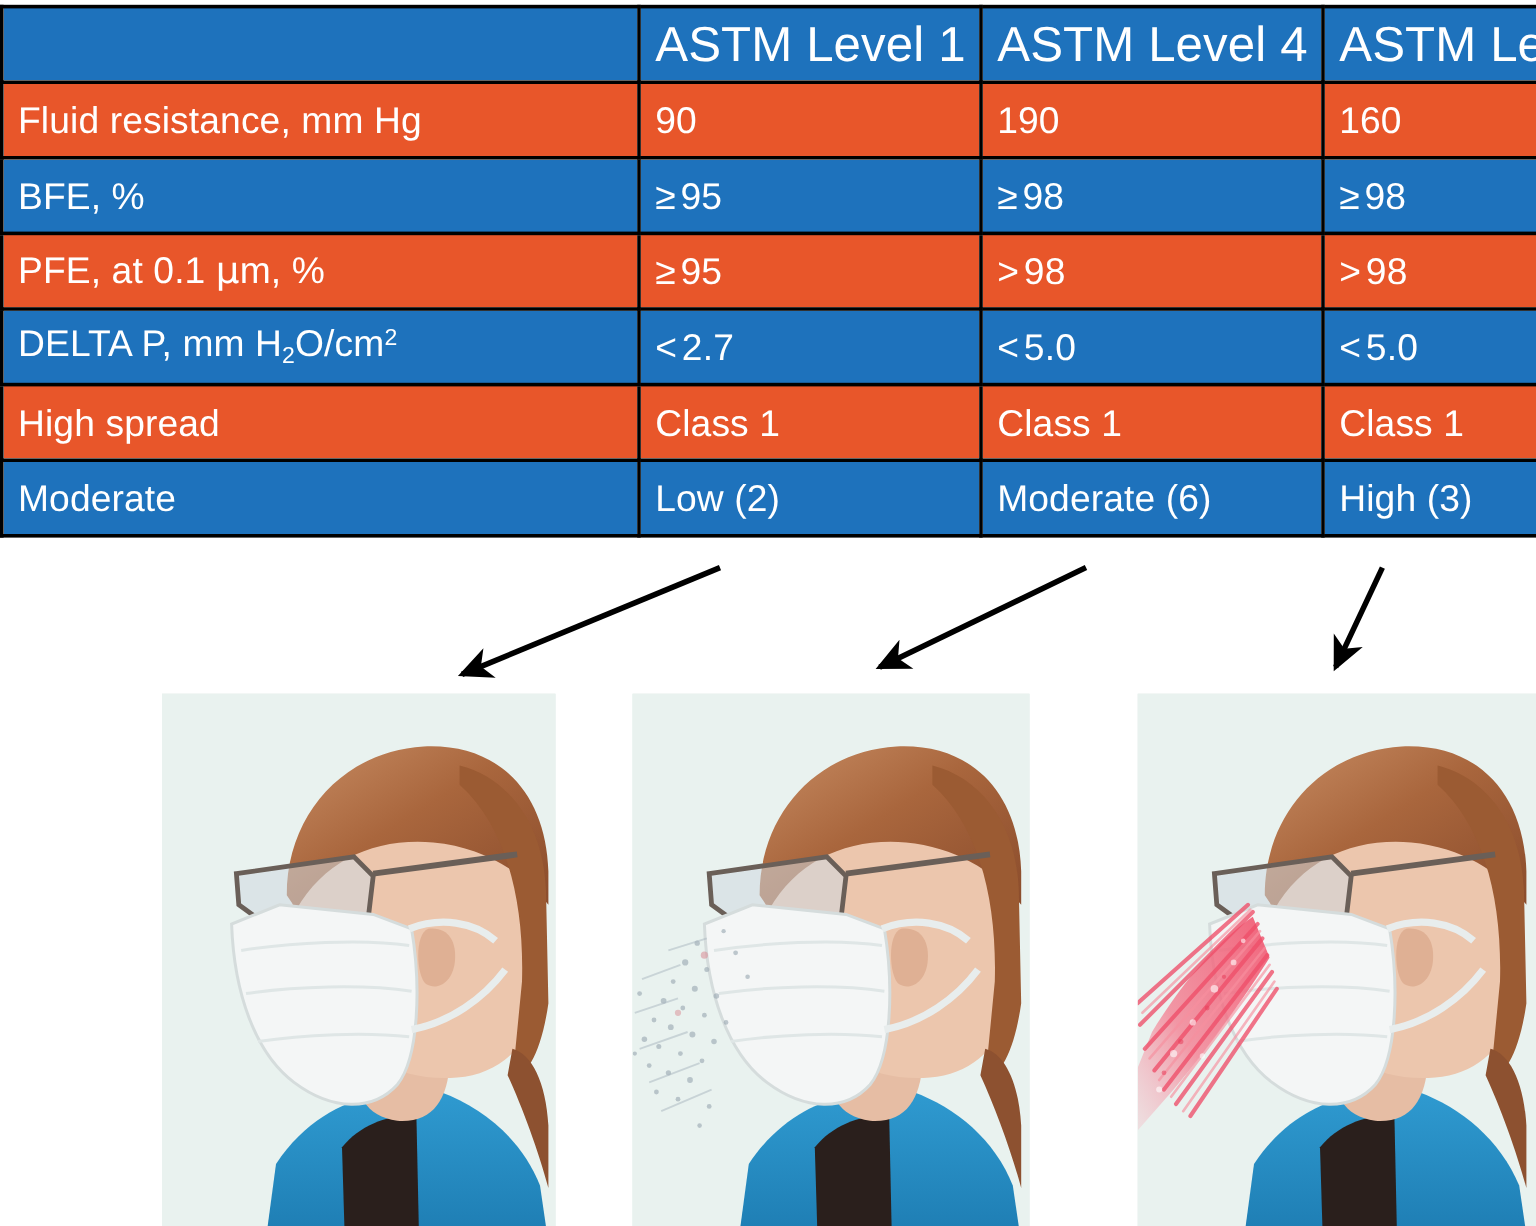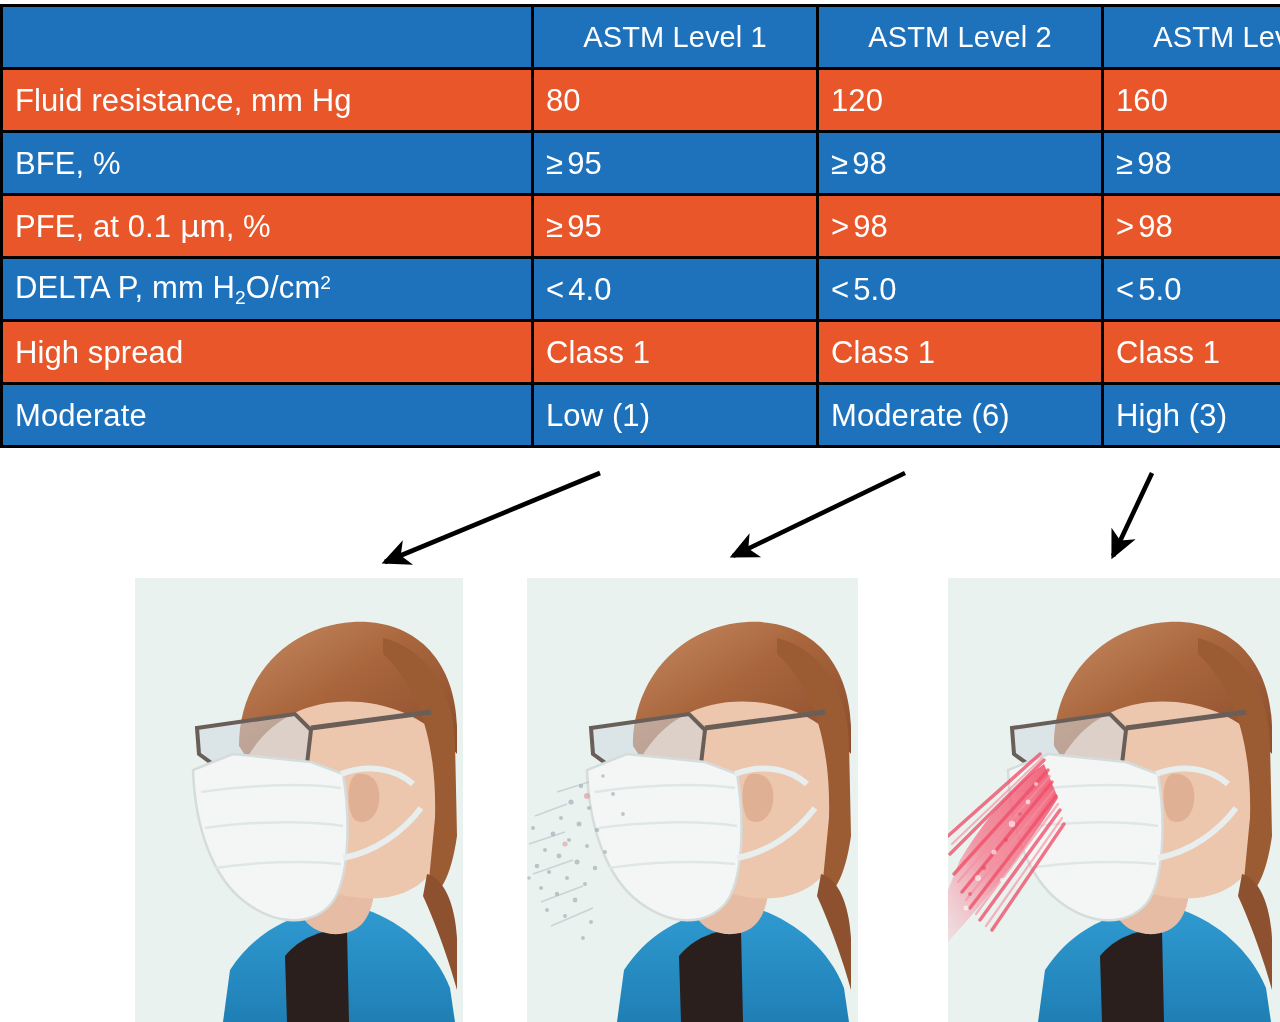--- a/index.html
+++ b/index.html
@@ -10,21 +10,21 @@
   #spec-table{position:absolute;left:0;top:4px;width:1280px;border-collapse:collapse;
               table-layout:fixed;}
   #spec-table td,#spec-table th{border:3px solid #000;padding:0 12px;height:60px;
               color:#ffffff;text-align:left;font-weight:400;font-size:31px;
               line-height:1.0;letter-spacing:.1px;vertical-align:middle;
               white-space:nowrap;overflow:hidden;}
   .c-blue{background:#1e72bc;}
   .c-orange{background:#e8562a;}
   .col-label{width:504px;}
   .col-v{width:258px;}
-  #spec-table th{font-size:29px;font-weight:400;text-align:center;}
+  #spec-table th{font-size:41px;font-weight:400;text-align:center;}
   sub{font-size:.62em;vertical-align:-.30em;}
   sup{font-size:.62em;vertical-align:.48em;}
   .mu{font-family:"DejaVu Sans",sans-serif;}
   .cmp{display:inline-block;margin-right:4px;}
 
   
   #arrow-layer{position:absolute;left:0;top:0;width:1280px;height:1022px;
                pointer-events:none;}
 
   
@@ -36,64 +36,64 @@
   .photo svg{display:block;width:100%;height:100%;}
 </style>
 </head>
 <body>
 
 <table id="spec-table">
   <thead>
     <tr>
       <th class="c-blue col-label"></th>
       <th class="c-blue col-v">ASTM Level 1</th>
-      <th class="c-blue col-v">ASTM Level 2</th>
+      <th class="c-blue col-v">ASTM Level 4</th>
       <th class="c-blue col-v">ASTM Level 3</th>
     </tr>
   </thead>
   <tbody>
 
     <tr>
       <td class="c-orange">Fluid resistance, mm Hg</td>
-      <td class="c-orange">80</td>
-      <td class="c-orange">120</td>
+      <td class="c-orange">90</td>
+      <td class="c-orange">190</td>
       <td class="c-orange">160</td>
     </tr>
 
     <tr>
       <td class="c-blue">BFE, %</td>
       <td class="c-blue"><span class="cmp">≥</span><span>95</span></td>
       <td class="c-blue"><span class="cmp">≥</span><span>98</span></td>
       <td class="c-blue"><span class="cmp">≥</span><span>98</span></td>
     </tr>
 
     <tr>
       <td class="c-orange"><span>PFE, at 0.1 </span><span class="mu">μ</span><span>m, %</span></td>
       <td class="c-orange"><span class="cmp">≥</span><span>95</span></td>
       <td class="c-orange"><span class="cmp">&gt;</span><span>98</span></td>
       <td class="c-orange"><span class="cmp">&gt;</span><span>98</span></td>
     </tr>
 
     <tr>
       <td class="c-blue"><span>DELTA P, mm H</span><sub>2</sub><span>O/cm</span><sup>2</sup></td>
-      <td class="c-blue"><span class="cmp">&lt;</span><span>4.0</span></td>
+      <td class="c-blue"><span class="cmp">&lt;</span><span>2.7</span></td>
       <td class="c-blue"><span class="cmp">&lt;</span><span>5.0</span></td>
       <td class="c-blue"><span class="cmp">&lt;</span><span>5.0</span></td>
     </tr>
 
     <tr>
       <td class="c-orange">High spread</td>
       <td class="c-orange">Class 1</td>
       <td class="c-orange">Class 1</td>
       <td class="c-orange">Class 1</td>
     </tr>
 
     <tr>
       <td class="c-blue">Moderate</td>
-      <td class="c-blue">Low (1)</td>
+      <td class="c-blue">Low (2)</td>
       <td class="c-blue">Moderate (6)</td>
       <td class="c-blue">High (3)</td>
     </tr>
   </tbody>
 </table>
 
 <svg id="arrow-layer" viewBox="0 0 1280 1022">
   <defs>
     <marker id="ah" markerWidth="7" markerHeight="7" refX="5.6" refY="3.1" orient="auto" markerUnits="strokeWidth">
       <path d="M0.2,0.2 L6.4,3.1 L0.2,6.0 L1.9,3.1 Z" fill="#000"></path>

